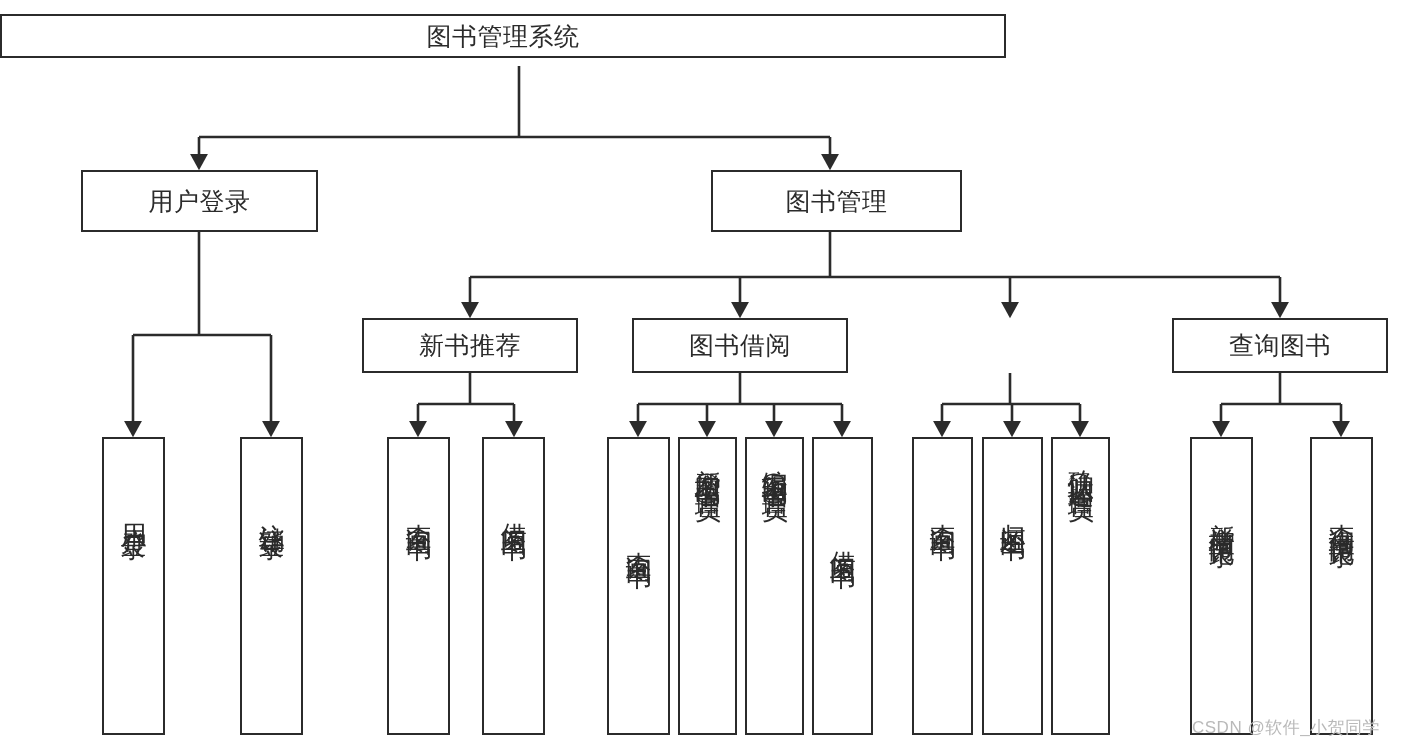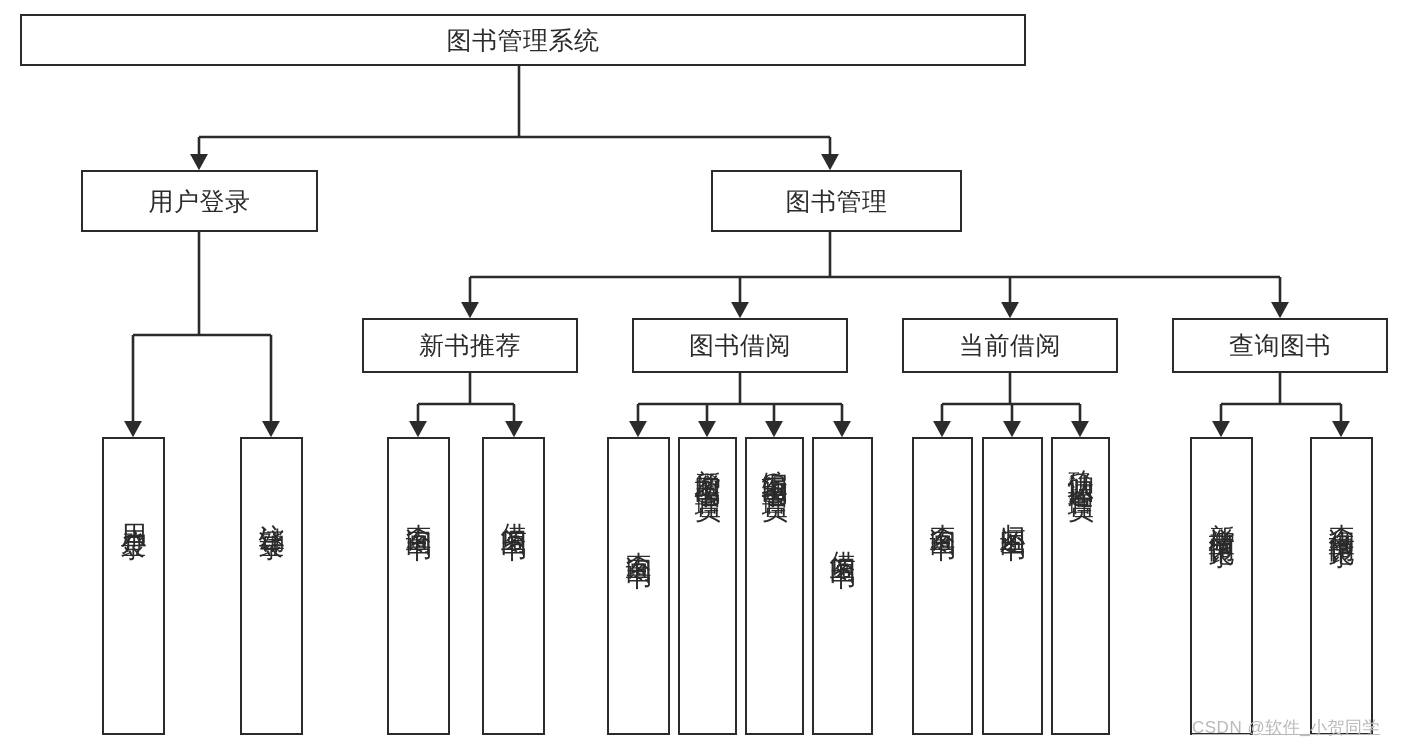--- a/index.html
+++ b/index.html
@@ -118,39 +118,36 @@
       <path d="M 1012 404 L 1012 429" marker-end="url(#arrow)"></path>
       <path d="M 1080 404 L 1080 429" marker-end="url(#arrow)"></path>
 
       <path d="M 1280 373 L 1280 404"></path>
       <path d="M 1221 404 L 1341 404"></path>
       <path d="M 1221 404 L 1221 429" marker-end="url(#arrow)"></path>
       <path d="M 1341 404 L 1341 429" marker-end="url(#arrow)"></path>
     </g>
   </svg>
 
-  <div class="node horiz" id="node-root" style="left: 20px; top: 14px; width: 1006px; height: 52px;">
+  <div class="node horiz" id="node-root" style="left: 0; top: 14px; width: 1006px; height: 44px;">
     <span class="label">图书管理系统</span>
   </div>
 
   <div class="node horiz" id="node-l1-0" style="left: 81px; top: 170px; width: 237px; height: 62px;">
     <span class="label">用户登录</span>
   </div>
   <div class="node horiz" id="node-l1-1" style="left: 711px; top: 170px; width: 251px; height: 62px;">
     <span class="label">图书管理</span>
   </div>
 
   <div class="node horiz" id="node-l2-0" style="left: 362px; top: 318px; width: 216px; height: 55px;">
     <span class="label">新书推荐</span>
   </div>
   <div class="node horiz" id="node-l2-1" style="left: 632px; top: 318px; width: 216px; height: 55px; justify-content: center;">
     <span class="label">图书借阅</span>
-  </div>
-  <div class="node horiz" id="node-l2-2" style="left: 902px; top: 318px; width: 216px; height: 55px;">
-    <span class="label">当前借阅</span>
   </div>
   <div class="node horiz" id="node-l2-3" style="left: 1172px; top: 318px; width: 216px; height: 55px;">
     <span class="label">查询图书</span>
   </div>
 
   <div class="node vert mid" id="node-leaf-0" style="left: 102px; top: 437px; width: 63px; height: 298px;">
     <span class="label">用户登录</span>
   </div>
   <div class="node vert mid" id="node-leaf-1" style="left: 240px; top: 437px; width: 63px; height: 298px;">
     <span class="label">注销登录</span>
@@ -182,15 +179,15 @@
   <div class="node vert tall" id="node-leaf-10" style="left: 1051px; top: 437px; width: 59px; height: 298px;">
     <span class="label">确认归还（管理员）</span>
   </div>
   <div class="node vert mid" id="node-leaf-11" style="left: 1190px; top: 437px; width: 63px; height: 298px;">
     <span class="label">新增借阅记录</span>
   </div>
   <div class="node vert mid" id="node-leaf-12" style="left: 1310px; top: 437px; width: 63px; height: 298px;">
     <span class="label">查询借阅记录</span>
   </div>
 
-  <div class="watermark" style="left: 1192px; top: 716px; text-decoration: underline;">CSDN @软件_小贺同学</div>
+  <div class="watermark" style="left: 1192px; top: 716px;">CSDN @软件_小贺同学</div>
 
 </div>
 
 </body></html>

